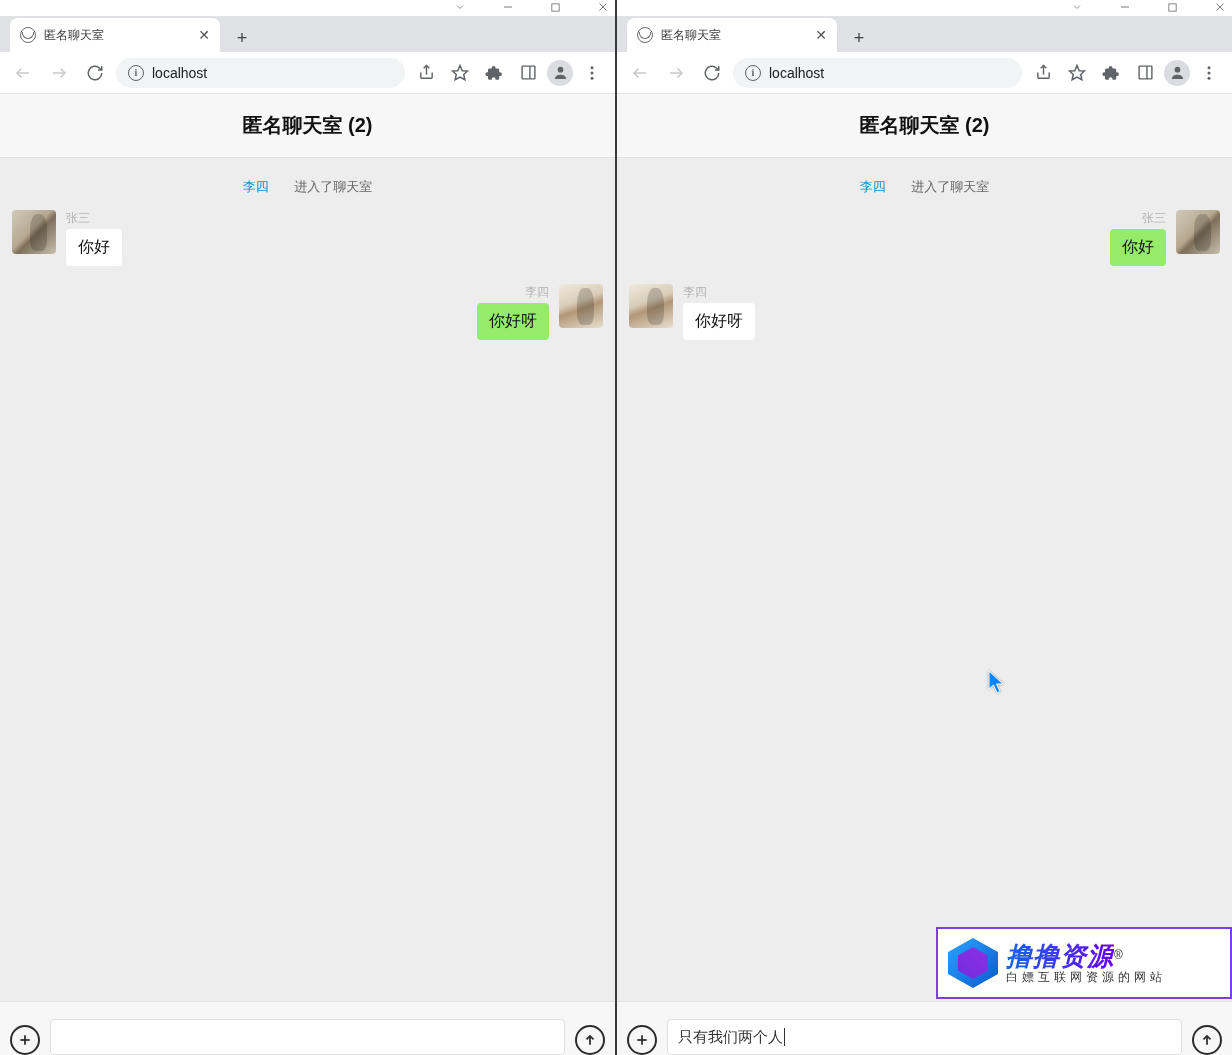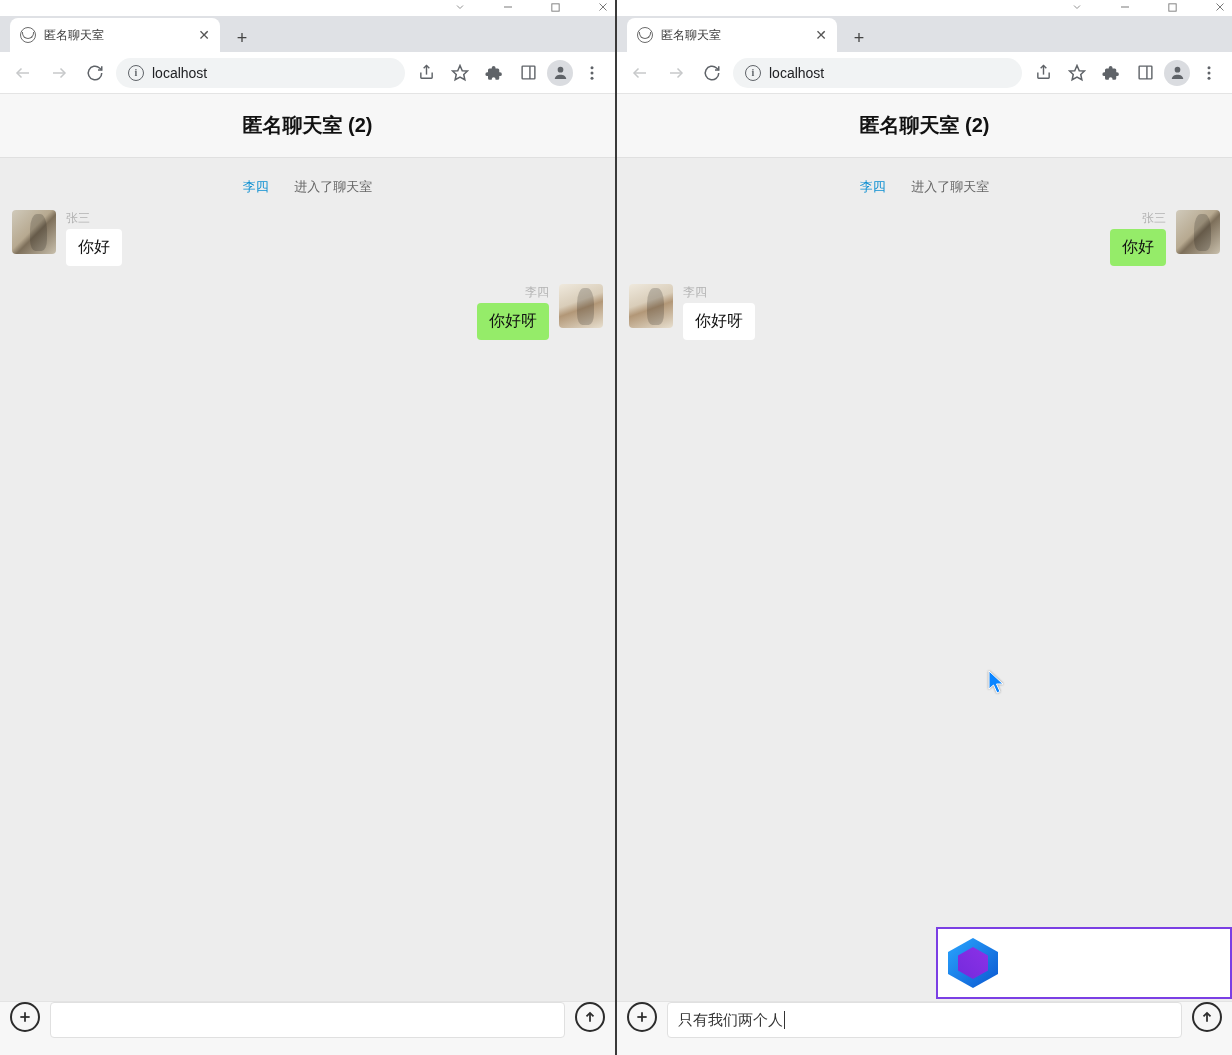--- a/index.html
+++ b/index.html
@@ -48,21 +48,21 @@
   .msg.left  .bubble-wrap { align-items:flex-start; }
   .msg.right .bubble-wrap { align-items:flex-end; }
   .sender { font-size:12px; color:#b3b3b3; margin-bottom:2px; }
   .bubble { position:relative; padding:8px 12px; font-size:16px; border-radius:4px; max-width:300px; }
   .bubble.white { background:#fff; color:#111; }
   .bubble.green { background:#95ec69; color:#111; }
   .bubble.white::before { content:""; position:absolute; left:-6px; top:12px; border:6px solid transparent; border-right-color:#fff; }
   .bubble.green::after  { content:""; position:absolute; right:-6px; top:12px; border:6px solid transparent; border-left-color:#95ec69; }
 
   
-  .inputbar { height:54px; background:#f7f7f7; border-top:1px solid #e3e3e3; display:flex; align-items:flex-start; padding:0 10px; gap:10px; }
+  .inputbar { height:54px; background:#f7f7f7; border-top:1px solid #e3e3e3; display:flex; align-items:flex-end; padding:0 10px; gap:10px; }
   .circle-btn { width:30px; height:30px; border:2px solid #2c2c2c; border-radius:50%; display:flex; align-items:center; justify-content:center; font-weight:bold; color:#2c2c2c; }
   .textbox { flex:1; height:36px; background:#fff; border:1px solid #e0e0e0; border-radius:4px; padding:0 10px; font-size:15px; color:#333; display:flex; align-items:center; }
   .textbox .caret { border-right:1px solid #333; height:18px; margin-left:1px; }
 
   .cursor { position:absolute; pointer-events:none; }
   .cursor svg { filter: drop-shadow(0 0 1px rgba(0,0,0,.4)); }
 
   .watermark { position:absolute; right:0; bottom:56px; width:296px; height:72px; border:2px solid #7b3fe4; background:#fff; display:flex; align-items:center; padding:0 10px; gap:8px; }
   .wm-logo { width:50px; height:50px; position:relative; }
   .wm-logo::before,.wm-logo::after{content:"";position:absolute;inset:0;}
@@ -320,19 +320,23 @@
           <div class="circle-btn">
             <svg width="14" height="14" viewBox="0 0 24 24" stroke="#2c2c2c" stroke-width="3" fill="none">
               <line x1="12" y1="20" x2="12" y2="5"></line>
               <polyline points="6 11 12 5 18 11"></polyline>
             </svg>
           </div>
         </div>
       </div>
       <div class="watermark">
         <div class="wm-logo"></div>
+ <div class="wm-text">
+   <div><span class="wm-big">撸撸资源</span><span class="wm-r">®</span></div>
+   <div class="wm-sub">白嫖互联网资源的网站</div>
+ </div>
       </div>
     </div>
   </div>
 
 <div class="cursor" style="left: 988px; top: 670px;"><svg width="18" height="26" viewBox="0 0 18 26">
       <path d="M1 1 L1 19 L5.5 15 L9 23 L12 21.5 L8.5 14 L15 14 Z" fill="#0a84ff" stroke="#fff" stroke-width="1"></path>
     </svg></div>
 
 </body></html>

